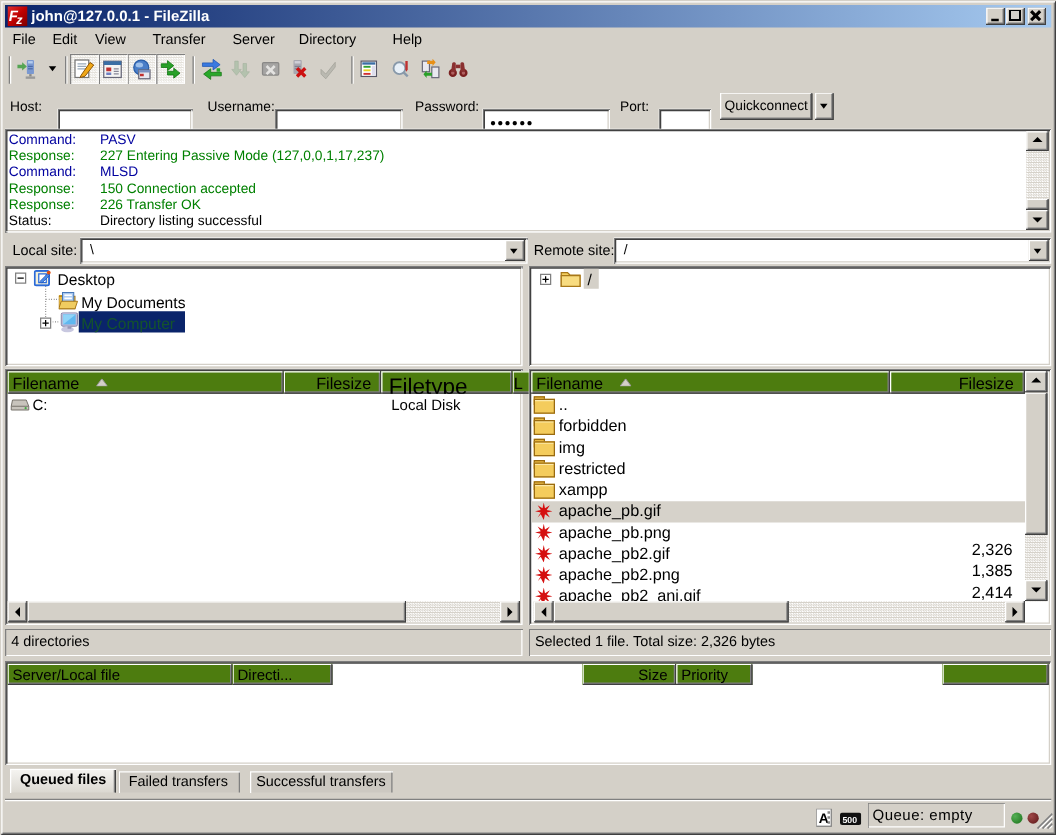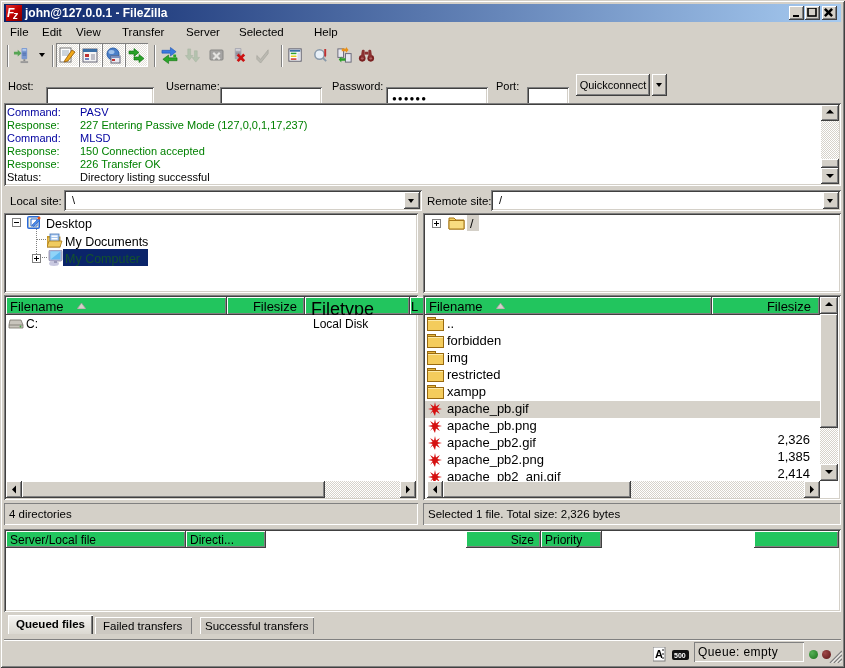--- a/index.html
+++ b/index.html
@@ -96,21 +96,21 @@
               inset -2px -2px 0 #808080, inset 2px 2px 0 #d4d0c8;
 }
 .darr { position:absolute; width:0; height:0; border:3.5px solid transparent; border-top:4px solid #000; }
 
 .treebox { position:absolute; background:#fff; font-size:12.5px;
   box-shadow: inset 1px 1px 0 #808080, inset -1px -1px 0 #ffffff,
               inset 2px 2px 0 #404040, inset -2px -2px 0 #d4d0c8; }
 .filebox { position:absolute; background:#fff;
   box-shadow: inset 1px 1px 0 #808080, inset -1px -1px 0 #ffffff,
               inset 2px 2px 0 #404040, inset -2px -2px 0 #d4d0c8; }
-.hdrseg { position:absolute; top:2px; height:18px; font-size:12px; background:#22c55e;
+.hdrseg { position:absolute; top:2px; height:18px; font-size:12px; background:#4d7c0f;
   box-shadow: inset -1px -1px 0 #404040, inset 1px 1px 0 #ffffff,
               inset -2px -2px 0 #808080;
   padding:2px 16px 0 4px; overflow:hidden; }
 .statbar { position:absolute; height:22px; font-size:11.5px;
   box-shadow: inset 1px 1px 0 #808080, inset -1px -1px 0 #ffffff;
   padding:5px 0 0 5px; background:#d4d0c8; }
 .expander { position:absolute; width:9px; height:9px; background:#fff; border:1px solid #808080; }
 .expander:before, .expander:after { content:""; position:absolute; background:#000; }
 .expander:before { left:1px; top:3px; width:5px; height:1px; }
 .expander.plus:after { left:3px; top:1px; width:1px; height:5px; }
@@ -158,21 +158,21 @@
         <path d="M2 0 L5 3 L8 0 L10 2 L7 5 L10 8 L8 10 L5 7 L2 10 L0 8 L3 5 L0 2 Z" fill="#000" transform="scale(0.9)"></path>
       </svg></div>
 </div>
 
 <div class="abs menubar">
   <span style="left:10px">File</span>
   <span style="left:42px">Edit</span>
   <span style="left:76px">View</span>
   <span style="left:122px">Transfer</span>
   <span style="left:186px">Server</span>
-  <span style="left:239px">Selected</span>
+  <span style="left:239px">Directory</span>
   <span style="left:314px">Help</span>
 </div>
 
 <div class="abs toolbar" id="toolbar">
   <div class="tsep" style="left:7px"></div>
 
   <svg class="ticon" style="left:13px" width="18" height="18" viewBox="0 0 18 18">
     <path d="M1 5 L5 5 L5 3 L9 6.5 L5 10 L5 8 L1 8 Z" fill="#3f9e3f" opacity="0.85"></path>
     <rect x="9" y="1" width="6" height="12" rx="1" fill="#7a98d0"></rect>
     <rect x="10" y="2" width="4" height="2" fill="#b4ccee"></rect>

